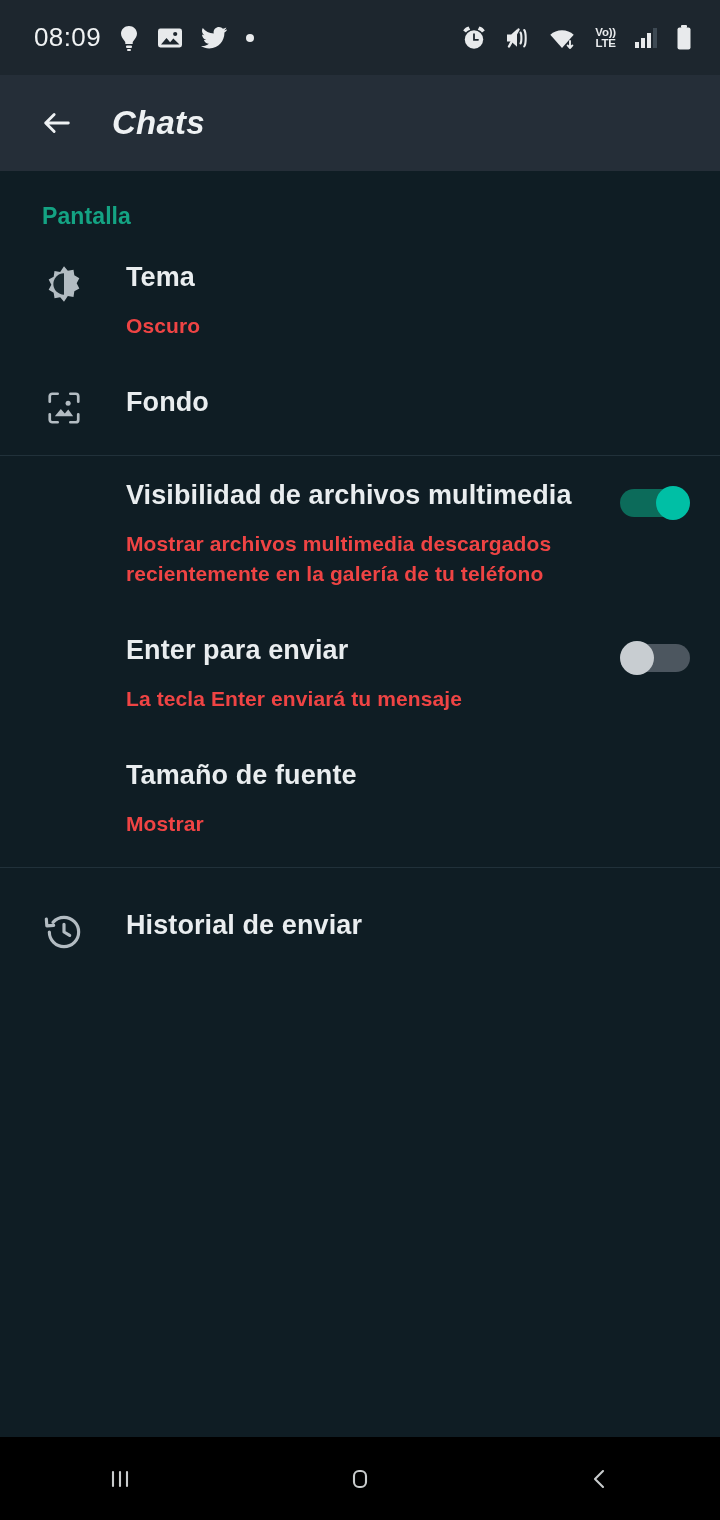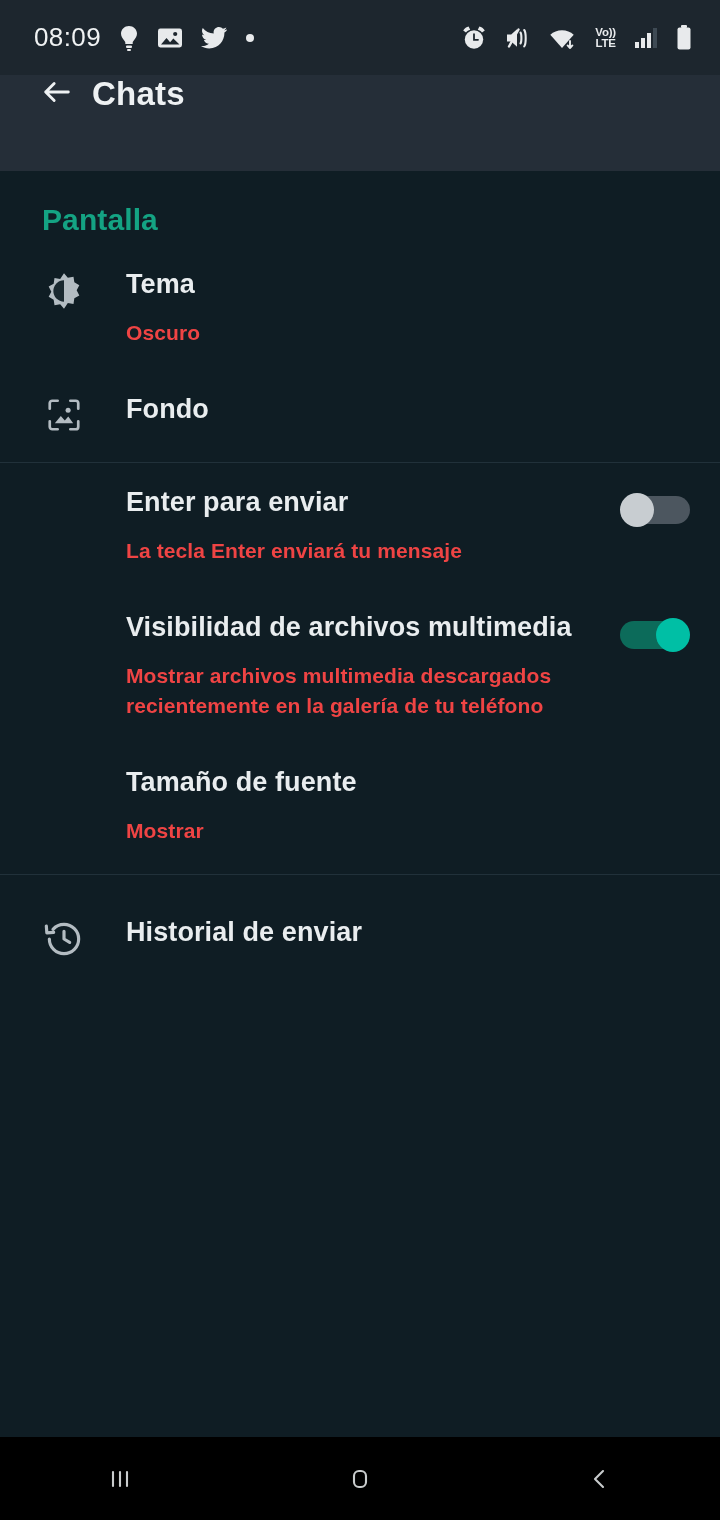--- a/index.html
+++ b/index.html
@@ -22,32 +22,32 @@
   .sb-right { display:flex; align-items:center; gap:18px; }
   .sb-icon { display:block; }
   .volte-txt {
     color:#e8eaec; font-size:11.5px; line-height:11px;
     text-align:center; font-weight:bold; letter-spacing:-.2px;
   }
 
   
   .appbar {
     height:96px; background:#252e38;
-    display:flex; align-items:flex-start; gap:18px; padding:0 40px;
+    display:flex; align-items:center; gap:38px; padding:0 40px;font-style:italic;
   }
   .appbar-title { color:#eef1f3; font-size:33px; font-weight:bold; letter-spacing:.2px; }
   .back-arrow { width:34px; height:34px; flex:none; }
 
   
   .content { background:#0f1d24; height:1266px; overflow:hidden; }
   .section { padding-bottom:6px; }
   .divider { height:1px; background:#21313a; }
 
   .section-title {
-    color:#14a383; font-size:30px; font-weight:bold;
+    color:#14a383; font-size:23px; font-weight:bold;
     padding:32px 0 8px 42px; letter-spacing:.1px;
   }
 
   .row {
     display:flex; align-items:flex-start;
     padding:22px 30px 22px 42px; min-height:86px;
   }
   .row-icon {
     width:44px; flex:none; display:flex;
     align-items:center; justify-content:center;
@@ -191,39 +191,39 @@
       </div>
     </div>
 
     <div class="divider"></div>
 
     <div class="section">
 
       <div class="row">
         <div class="row-icon no-icon"></div>
         <div class="row-text">
-          <div class="row-title">Enter para enviar</div>
-          <div class="row-sub">La tecla Enter enviará tu mensaje</div>
+          <div class="row-title">Visibilidad de archivos multimedia</div>
+          <div class="row-sub">Mostrar archivos multimedia descargados recientemente en la galería de tu teléfono</div>
         </div>
         <div class="row-trail">
-          <div class="toggle off">
+          <div class="toggle on">
             <span class="track"></span>
             <span class="thumb"></span>
           </div>
         </div>
       </div>
 
       <div class="row">
         <div class="row-icon no-icon"></div>
         <div class="row-text">
-          <div class="row-title">Visibilidad de archivos multimedia</div>
-          <div class="row-sub">Mostrar archivos multimedia descargados recientemente en la galería de tu teléfono</div>
+          <div class="row-title">Enter para enviar</div>
+          <div class="row-sub">La tecla Enter enviará tu mensaje</div>
         </div>
         <div class="row-trail">
-          <div class="toggle on">
+          <div class="toggle off">
             <span class="track"></span>
             <span class="thumb"></span>
           </div>
         </div>
       </div>
 
       <div class="row">
         <div class="row-icon no-icon"></div>
         <div class="row-text">
           <div class="row-title">Tamaño de fuente</div>

